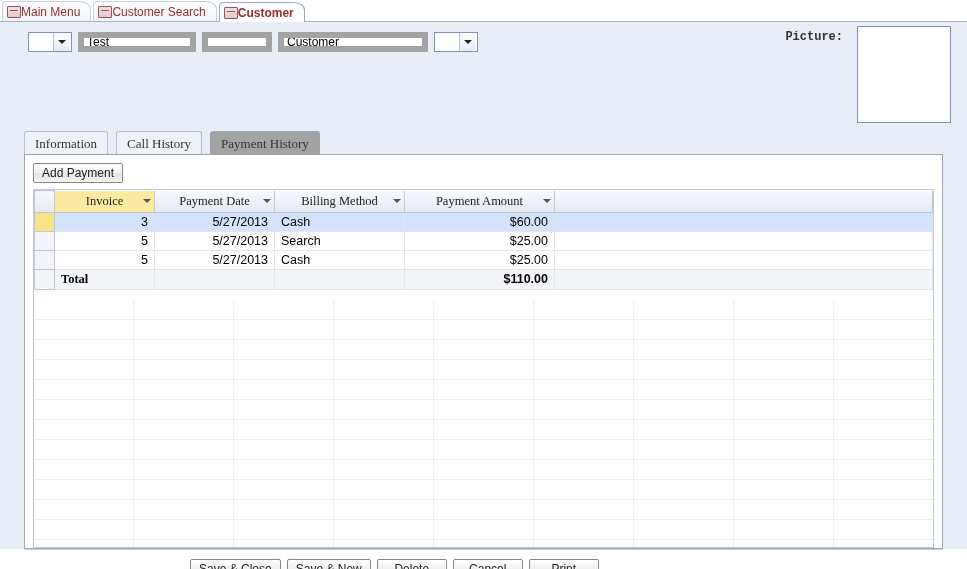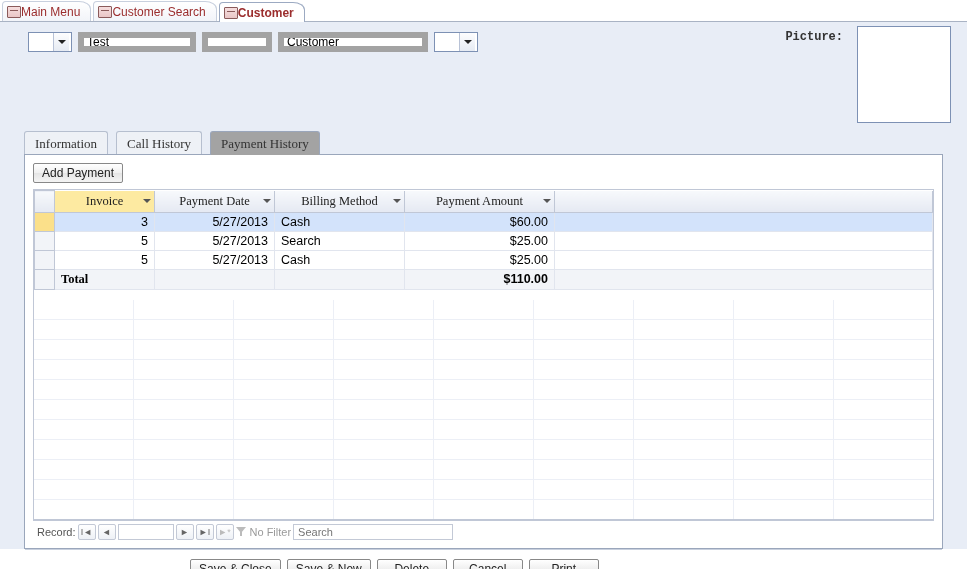--- a/index.html
+++ b/index.html
@@ -322,34 +322,20 @@
           <td></td>
           <td></td>
           <td class="num" style="font-weight:bold">$110.00</td>
           <td></td>
         </tr>
       </tbody>
     </table>
     <div class="grid-blank"></div>
   </div>
 
-  <div class="record-nav">
-    <span>Record:</span>
-    <div class="navbtn">I◄</div>
-    <div class="navbtn">◄</div>
-    <input class="pos" value="" style="">
-    <div class="navbtn">►</div>
-    <div class="navbtn">►I</div>
-    <div class="navbtn" style="color:#bbb">►*</div>
-    <div class="filter-pill">
-      <span class="funnel"></span>
-      <span>No Filter</span>
-    </div>
-    <input class="search" placeholder="Search" style="">
-  </div>
 </div>
 </div>
 
 <div class="footer-bar">
   <button class="btn"><span>Save &amp; Close</span></button>
   <button class="btn"><span>Save &amp; New</span></button>
   <button class="btn"><span>Delete</span></button>
   <button class="btn"><span>Cancel</span></button>
   <button class="btn"><span>Print</span></button>
 </div>

